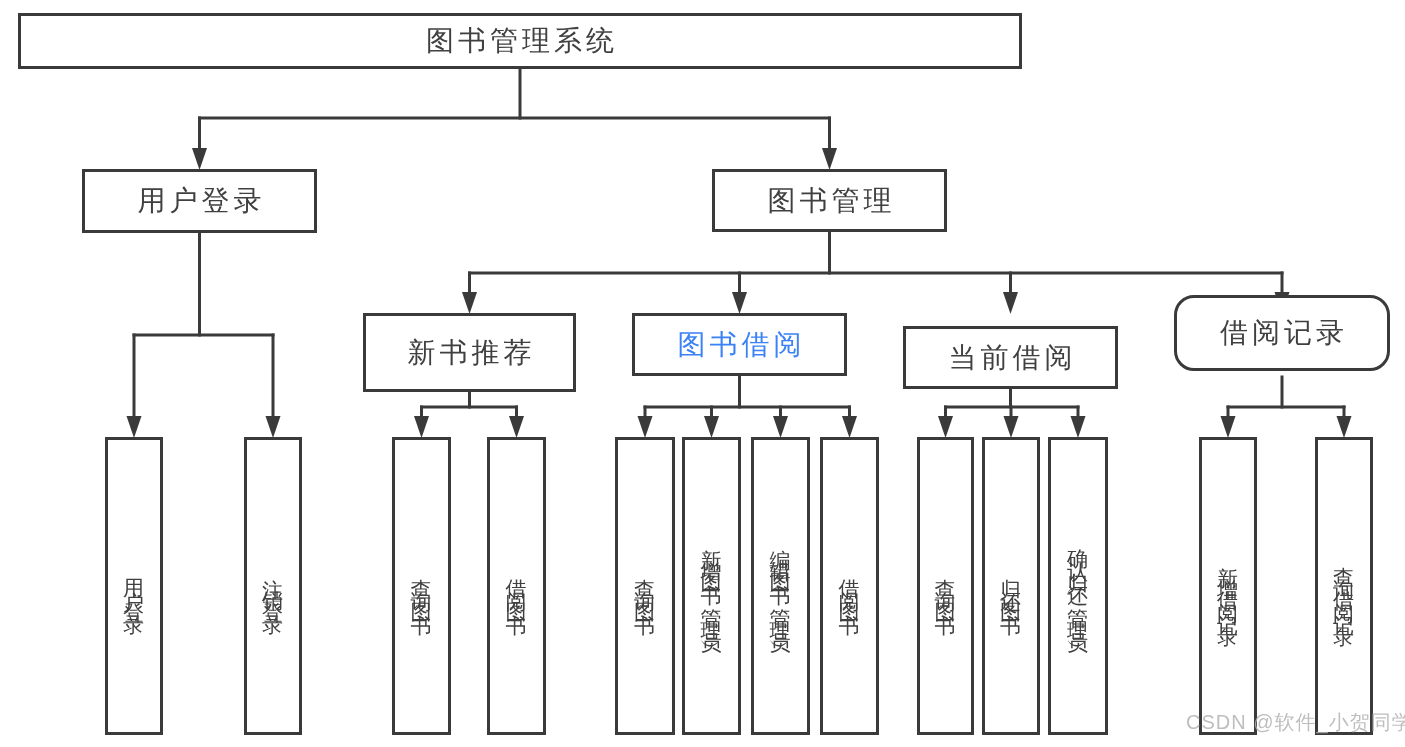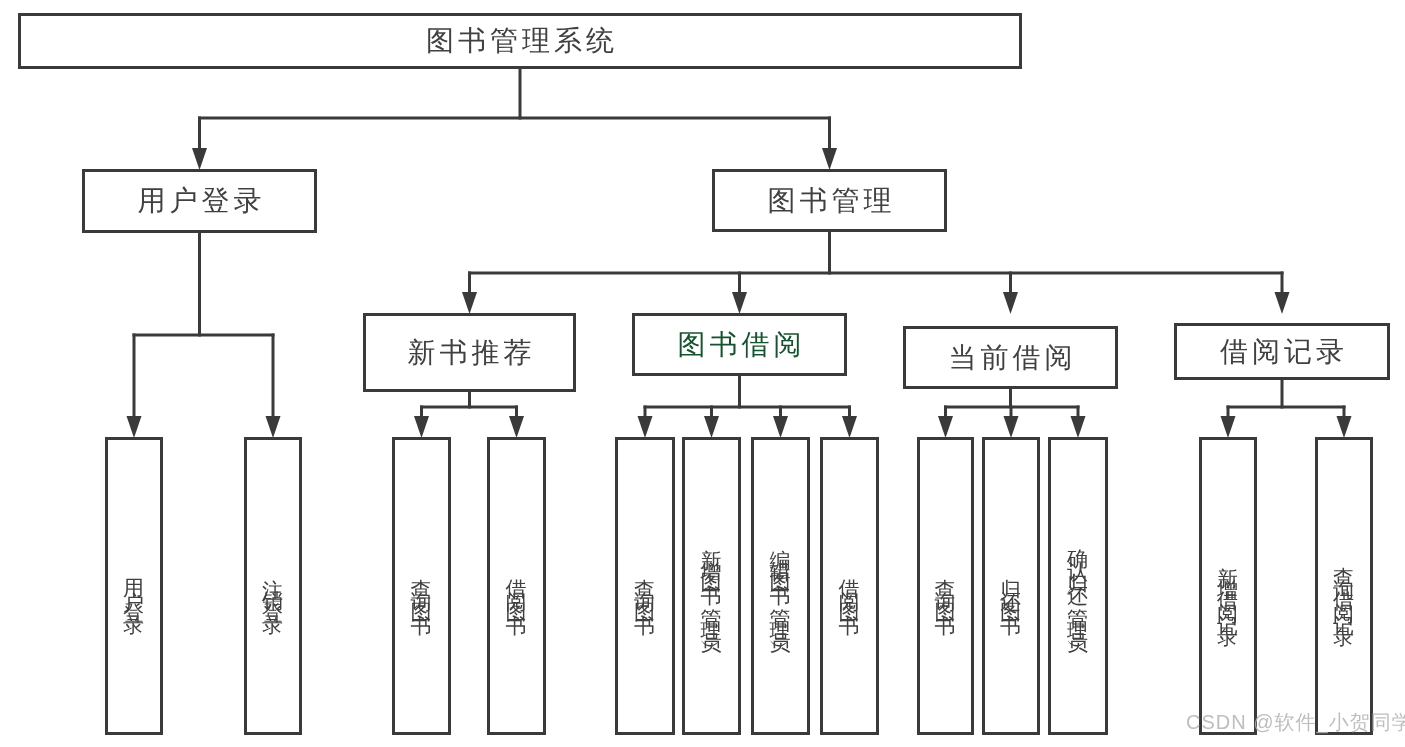--- a/index.html
+++ b/index.html
@@ -126,26 +126,26 @@
       <div class="node" style="left: 82px; top: 169px; width: 235px; height: 64px; border-color: rgb(58, 58, 58);">
         <span class="node-label" style="color: rgb(64, 64, 64);">用户登录</span>
       </div>
       <div class="node" style="left: 712px; top: 169px; width: 235px; height: 63px; border-color: rgb(58, 58, 58);">
         <span class="node-label" style="color: rgb(64, 64, 64); font-family: Liberation Serif, serif;">图书管理</span>
       </div>
       <div class="node" style="left: 363px; top: 313px; width: 213px; height: 79px; border-color: rgb(58, 58, 58);">
         <span class="node-label" style="color: rgb(64, 64, 64);">新书推荐</span>
       </div>
       <div class="node" style="left: 632px; top: 313px; width: 215px; height: 63px; border-color: rgb(58, 58, 58);">
-        <span class="node-label" style="color: #14532d;">图书借阅</span>
+        <span class="node-label" style="color: #3b82f6;">图书借阅</span>
       </div>
       <div class="node" style="left: 903px; top: 313px; width: 215px; height: 63px; border-color: rgb(58, 58, 58); margin-top: 13px;">
         <span class="node-label" style="color: rgb(64, 64, 64);">当前借阅</span>
       </div>
-      <div class="node" style="left: 1174px; top: 323px; width: 216px; height: 57px; border-color: rgb(58, 58, 58);">
+      <div class="node" style="left: 1174px; top: 295px; width: 216px; height: 76px; border-color: rgb(58, 58, 58); border-radius: 20px;">
         <span class="node-label" style="color: rgb(64, 64, 64);">借阅记录</span>
       </div>
       <div class="node vertical" style="left: 105px; top: 437px; width: 58px; height: 298px; border-color: rgb(58, 58, 58);">
         <span class="node-label" style="color: rgb(64, 64, 64);">用户登录</span>
       </div>
       <div class="node vertical" style="left: 244px; top: 437px; width: 58px; height: 298px; border-color: rgb(58, 58, 58);">
         <span class="node-label" style="color: rgb(64, 64, 64);">注销登录</span>
       </div>
       <div class="node vertical" style="left: 392px; top: 437px; width: 59px; height: 298px; border-color: rgb(58, 58, 58);">
         <span class="node-label" style="color: rgb(64, 64, 64);">查询图书</span>

